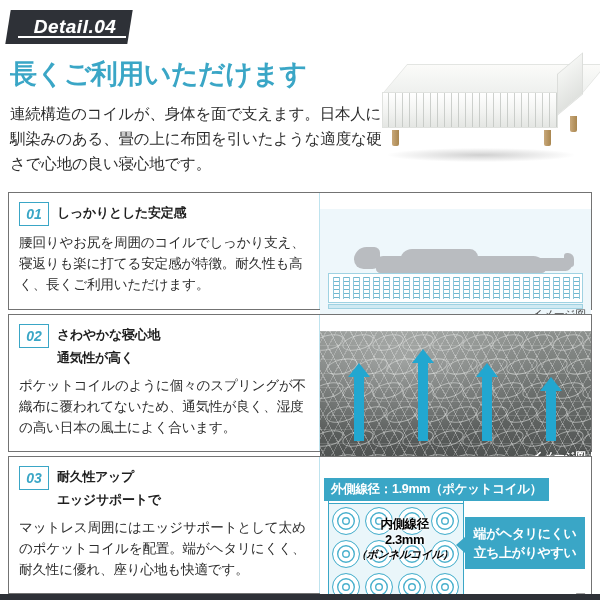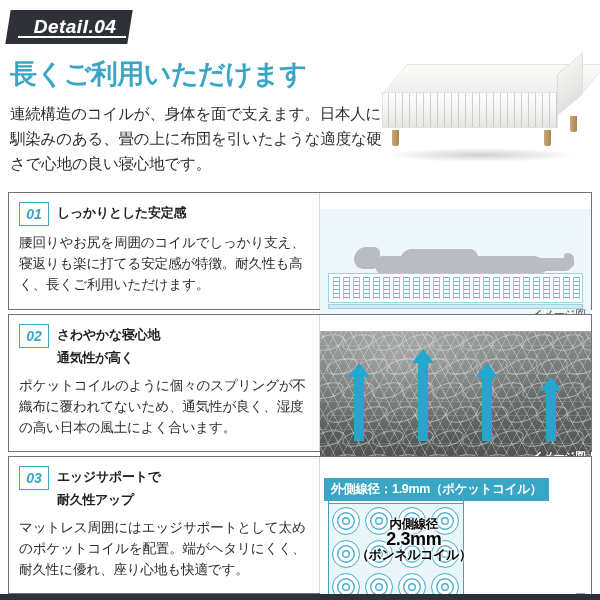--- a/index.html
+++ b/index.html
@@ -439,22 +439,22 @@
     top: 44px;
     font-size: 12.5px;
     font-weight: bold;
     color: #000000;
     line-height: 15px;
     text-align: center;
     letter-spacing: -0.4px;
     z-index: 3;
     text-shadow: 0 0 3px #ffffff, 0 0 3px #ffffff, 0 0 3px #ffffff;
   }
-  .inner-label .big { font-size: 18px; }
-  .inner-label .small { font-size: 13px; }
+  .inner-label .big { font-size: 13px; }
+  .inner-label .small { font-size: 11px; font-style: italic; }
   .bubble {
     position: absolute;
     right: 6px;
     top: 44px;
     width: 120px;
     background: #3aa6c6;
     color: #ffffff;
     font-size: 13px;
     font-weight: bold;
     line-height: 19px;
@@ -690,22 +690,22 @@
       </div>
       <div class="caption caption-light">イメージ図</div>
     </div>
   </div>
 
   <div class="row row-3">
     <div class="row-left">
       <div class="row-head">
         <div class="num-box">03</div>
         <div class="row-title">
+          <div>耐久性アップ</div>
           <div>エッジサポートで</div>
-          <div>耐久性アップ</div>
         </div>
       </div>
       <div class="row-body">マットレス周囲にはエッジサポートとして太めのポケットコイルを配置。端がヘタリにくく、耐久性に優れ、座り心地も快適です。</div>
     </div>
     <div class="row-divider"></div>
     <div class="row-right">
       <div class="r3-wrap">
         <div class="label-outer">外側線径：1.9mm（ポケットコイル）</div>
         <div class="edge-brace"></div>
         <div class="coil-grid" id="spiralHost">
@@ -720,19 +720,23 @@
             <div class="spiral" style="left: 3px; top: 69px;"></div>
             <div class="spiral" style="left: 36px; top: 69px;"></div>
             <div class="spiral" style="left: 69px; top: 69px;"></div>
             <div class="spiral" style="left: 102px; top: 69px;"></div>
           </div>
         <div class="inner-label">
           <div>内側線径</div>
           <div class="big">2.3mm</div>
           <div class="small">（ボンネルコイル）</div>
         </div>
+        <div class="bubble">
+          <div>端がヘタリにくい</div>
+          <div>立ち上がりやすい</div>
+        </div>
       </div>
       <div class="caption">イメージ図</div>
     </div>
   </div>
 
   <div class="bottom-strip"></div>
 </div>
 
 </body></html>

